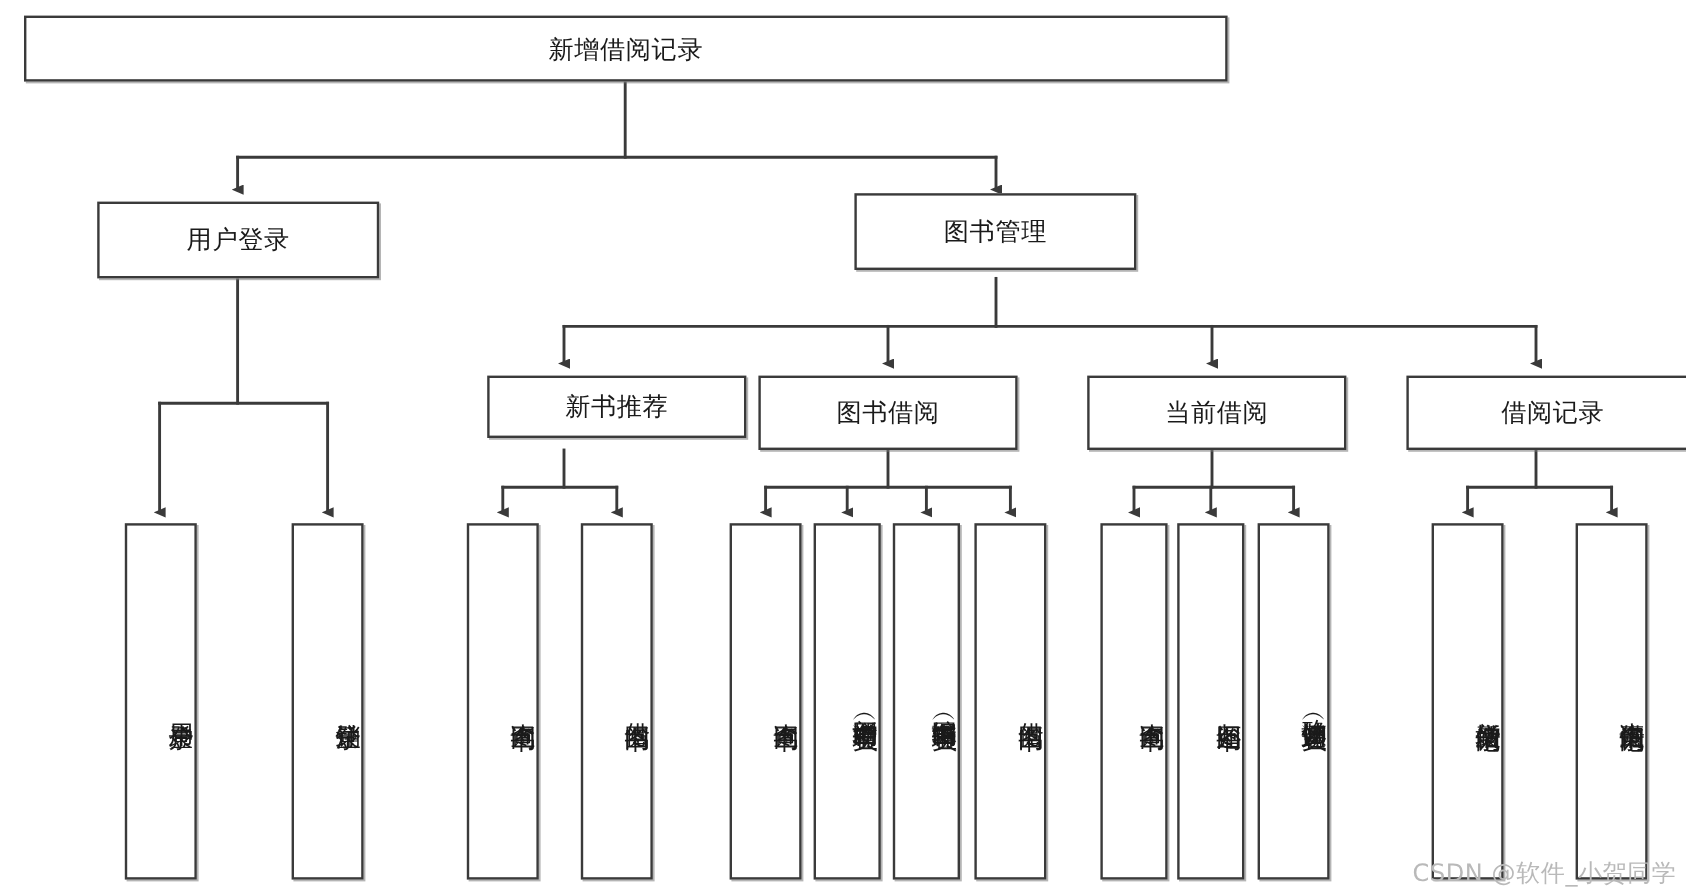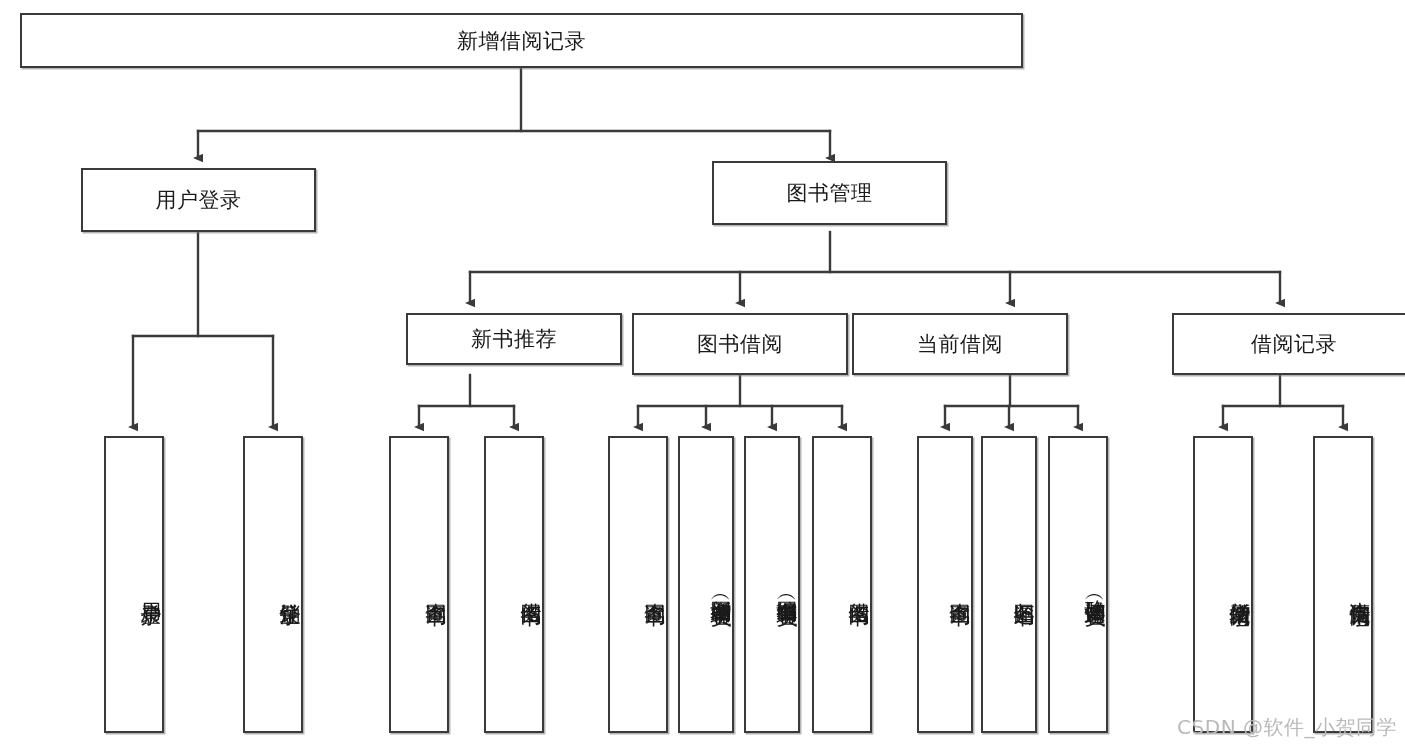--- a/index.html
+++ b/index.html
@@ -131,21 +131,21 @@
   <div class="node horiz" style="left:712px; top:161px; width:235px; height:64px;">
     <span>图书管理</span>
   </div>
 
   <div class="node horiz" style="left:362px; top:313px; width:216px; height:52px;margin-left:44px;">
     <span>新书推荐</span>
   </div>
   <div class="node horiz" style="left:632px; top:313px; width:216px; height:62px;">
     <span>图书借阅</span>
   </div>
-  <div class="node horiz" style="left:852px; top:313px; width:216px; height:62px;">
+  <div class="node horiz" style="left:906px; top:313px; width:216px; height:62px;">
     <span>当前借阅</span>
   </div>
   <div class="node horiz" style="left:1172px; top:313px; width:244px; height:62px;">
     <span>借阅记录</span>
   </div>
 
   <div class="node vert" style="left:104px; top:436px; width:60px; height:297px;">
     <span class="vtext">用户登录</span>
   </div>
   <div class="node vert" style="left:243px; top:436px; width:60px; height:297px;">

